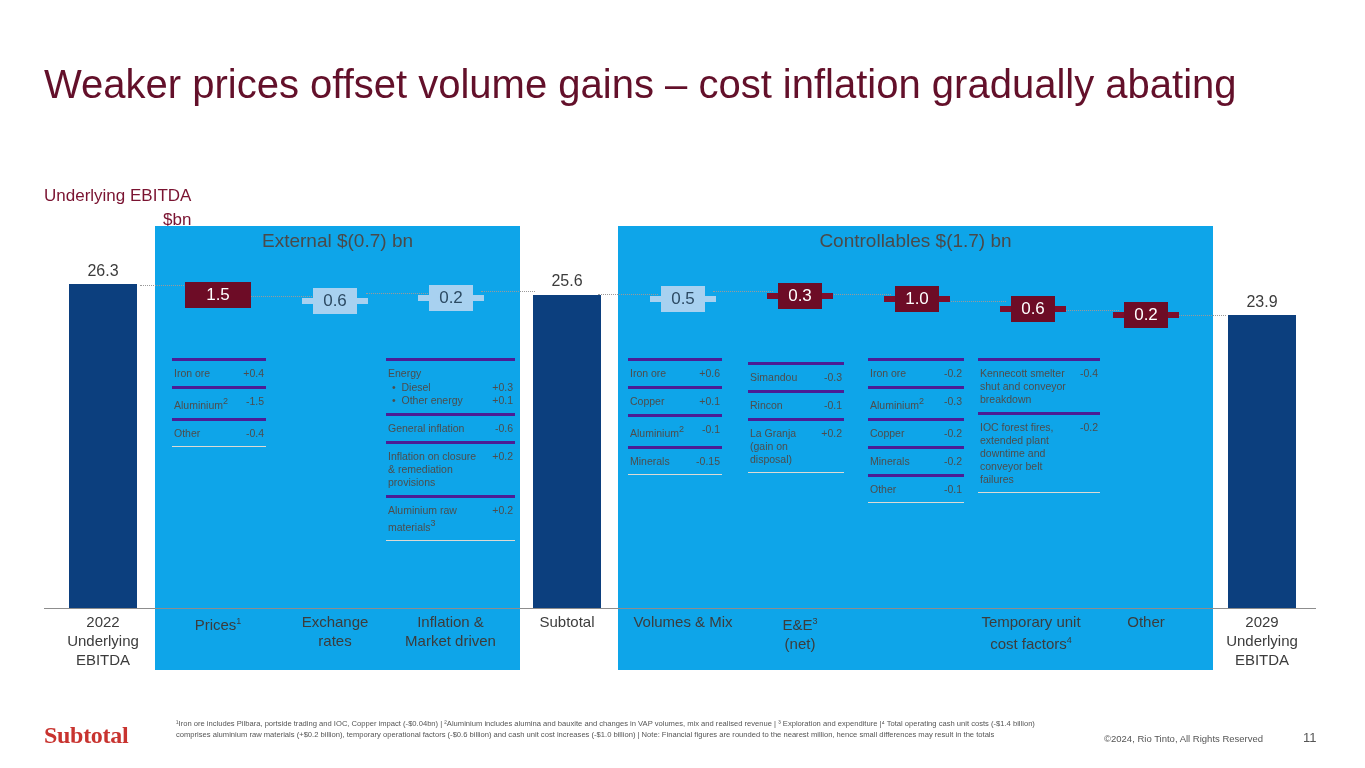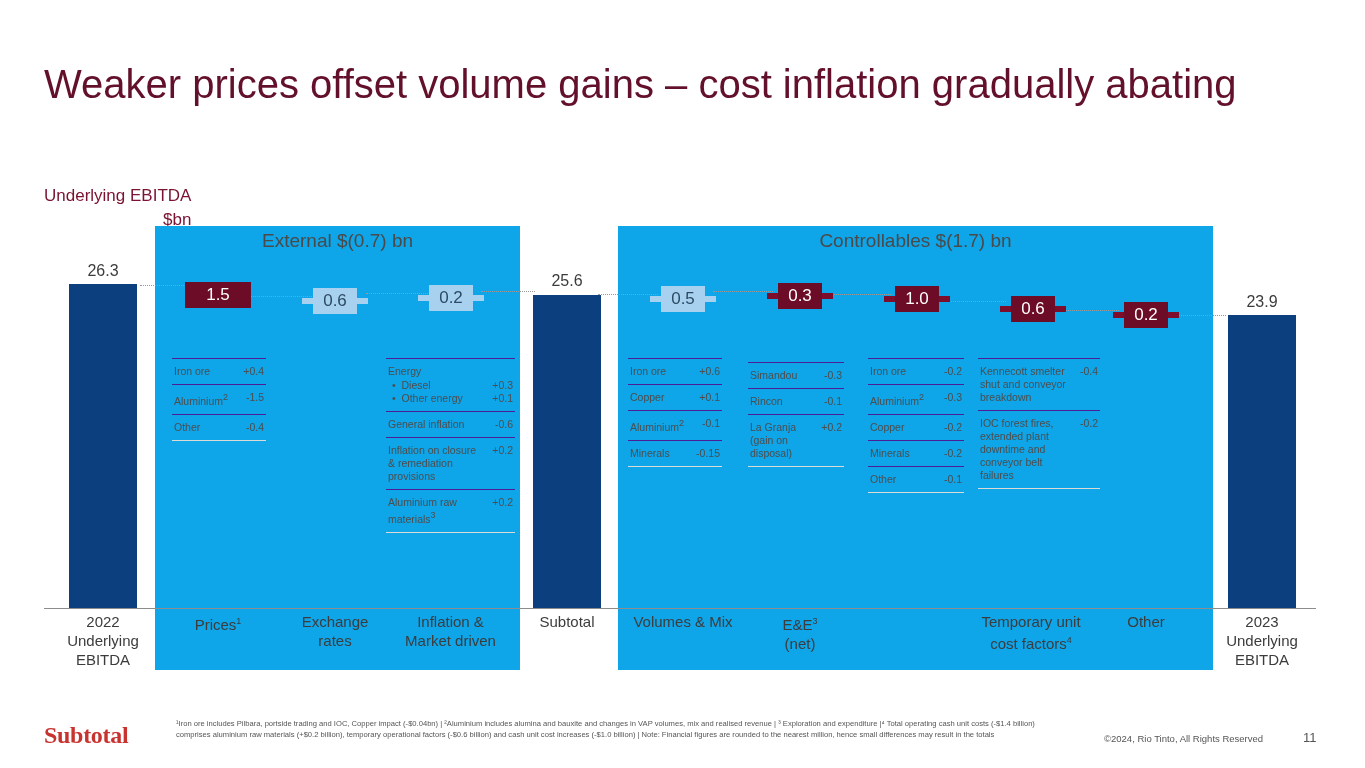--- a/index.html
+++ b/index.html
@@ -72,21 +72,21 @@
   
   .conn {
     position: absolute; height: 0;
     border-top: 1px dotted #9a9a9a;
   }
 
   
   .dtable { position: absolute; }
   .drow {
     display: flex; align-items: flex-start; justify-content: space-between;
-    border-top: 1px solid #4c1d95;
+    border-top: 3px solid #4c1d95;
     padding: 6px 2px 6px 2px;
     font-size: 10.5px; color: #4d4d4d; line-height: 13px;
   }
   .drow:last-child { border-bottom: 1px solid #dcdad4; }
   .drow .dlabel { padding-right: 8px; }
   .drow .dval { white-space: nowrap; text-align: right; }
   .bullets { margin-top: 1px; }
   .bullets .bline { display: flex; justify-content: space-between; }
   .bullets .bdot { padding-left: 4px; }
 
@@ -338,21 +338,21 @@
       <div>(net)</div>
     </div>
   <div class="cat" style="left:972px;  top:612px; width:118px;">
       <div>Temporary unit</div>
       <div>cost factors<sup>4</sup></div>
     </div>
   <div class="cat" style="left:1090px; top:612px; width:112px;">
       <div>Other</div>
     </div>
   <div class="cat" style="left:1204px; top:612px; width:116px;">
-      <div>2023</div>
+      <div>2029</div>
       <div>Underlying</div>
       <div>EBITDA</div>
     </div>
 
   <div class="logo">Subtotal</div>
   <div class="footnote">¹Iron ore includes Pilbara, portside trading and IOC, Copper impact (-$0.04bn) | ²Aluminium includes alumina and bauxite and changes in VAP volumes, mix and realised revenue | ³ Exploration and expenditure  |⁴ Total operating cash unit costs (-$1.4 billion) comprises aluminium raw materials (+$0.2 billion), temporary operational factors (-$0.6 billion) and cash unit cost increases (-$1.0 billion) | Note: Financial figures are rounded to the nearest million, hence small differences may result in the totals</div>
   <div class="copyright">©2024, Rio Tinto, All Rights Reserved</div>
   <div class="pageno">11</div>
 
 </div>

